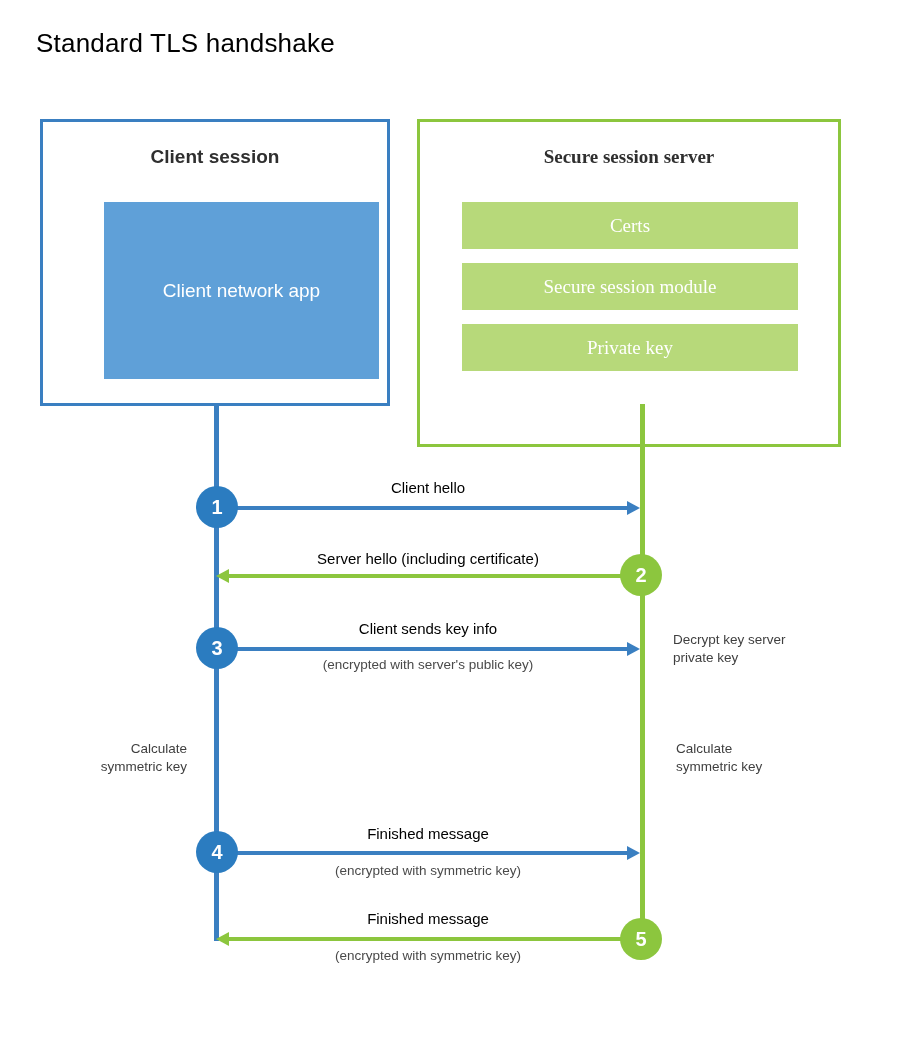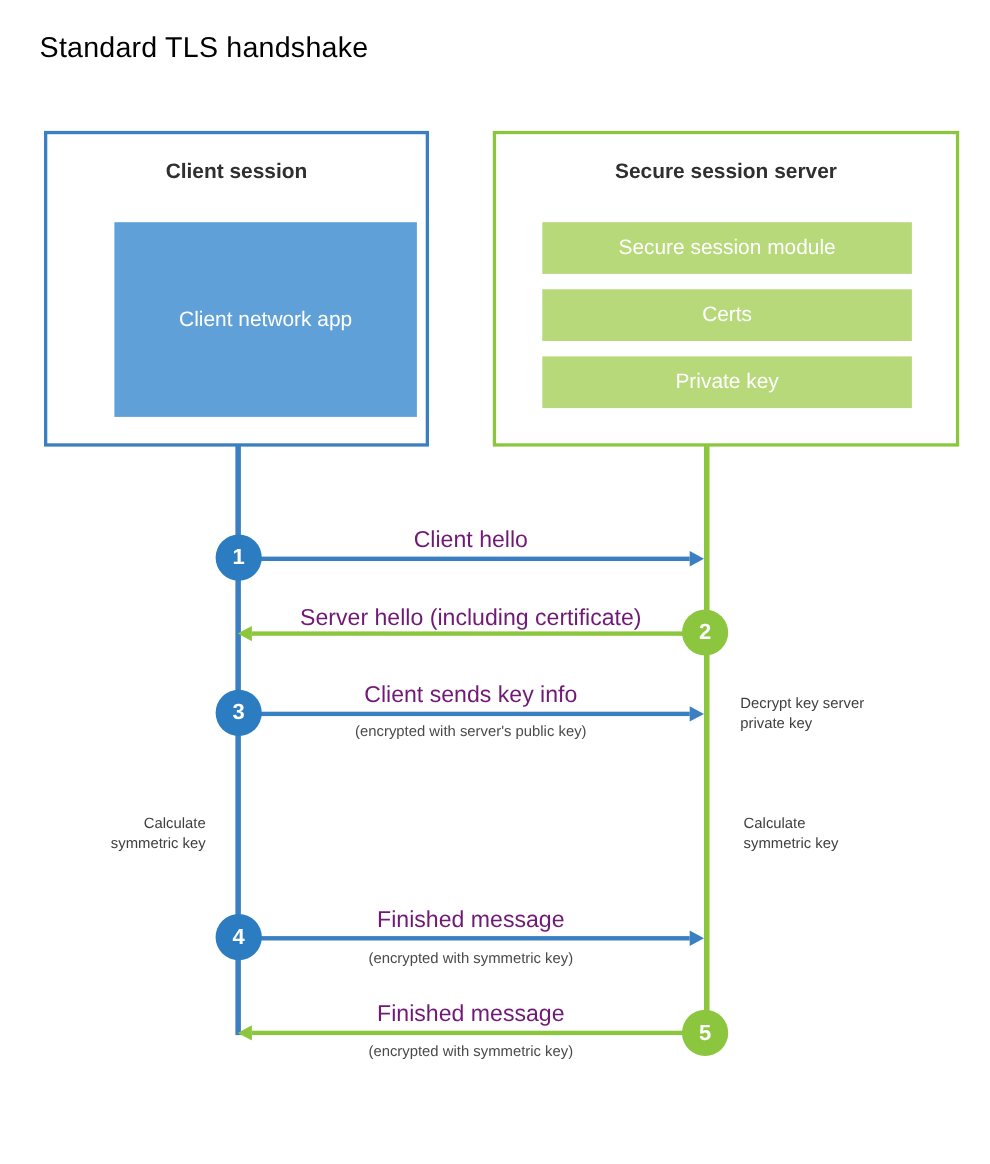--- a/index.html
+++ b/index.html
@@ -41,25 +41,26 @@
     box-sizing: border-box;
   }
   .party-box.client {
     left: 40px;
     top: 119px;
     width: 350px;
     height: 287px;
     border: 3px solid #3a7fc1;
   }
   .party-box.server {
-    left: 448px;
+    left: 417px;
     top: 119px;
     width: 424px;
-    height: 287px;
+    height: 328px;
     border: 3px solid #8cc63e;
+    font-family: Liberation Serif, serif;
   }
   .party-title {
     position: absolute;
     left: 0;
     right: 0;
     top: 24px;
     text-align: center;
     font-size: 19px;
     font-weight: bold;
     color: #2f2f2f;
@@ -165,22 +166,22 @@
     align-items: center;
     justify-content: center;
   }
   .step-circle.blue { background: #2b7cc0; }
   .step-circle.green { background: #8cc63e; }
 
   
   .msg-label {
     position: absolute;
     text-align: center;
-    font-size: 21px;
-    color: #701a75;
+    font-size: 15px;
+    color: #000000;
     white-space: nowrap;
   }
   .msg-sub {
     position: absolute;
     text-align: center;
     font-size: 13.5px;
     color: #4a4a4a;
     white-space: nowrap;
   }
 
@@ -203,22 +204,22 @@
   <div class="page-title">Standard TLS handshake</div>
 
   <div class="party-box client">
     <div class="party-title">Client session</div>
     <div class="client-app">Client network app</div>
   </div>
 
   <div class="party-box server">
     <div class="party-title">Secure session server</div>
     <div class="server-bars">
+      <div class="server-bar">Certs</div>
       <div class="server-bar">Secure session module</div>
-      <div class="server-bar">Certs</div>
       <div class="server-bar">Private key</div>
     </div>
   </div>
 
   <div class="lifeline client-line"></div>
   <div class="lifeline server-line"></div>
 
   <div class="msg-label" style="left:216px; top:479px; width:424px;">Client hello</div>
   <div class="arrow to-right blue" style="left:216px; top:501px; width:424px;">
     <div class="shaft" style="left:0; width:411px;"></div>

